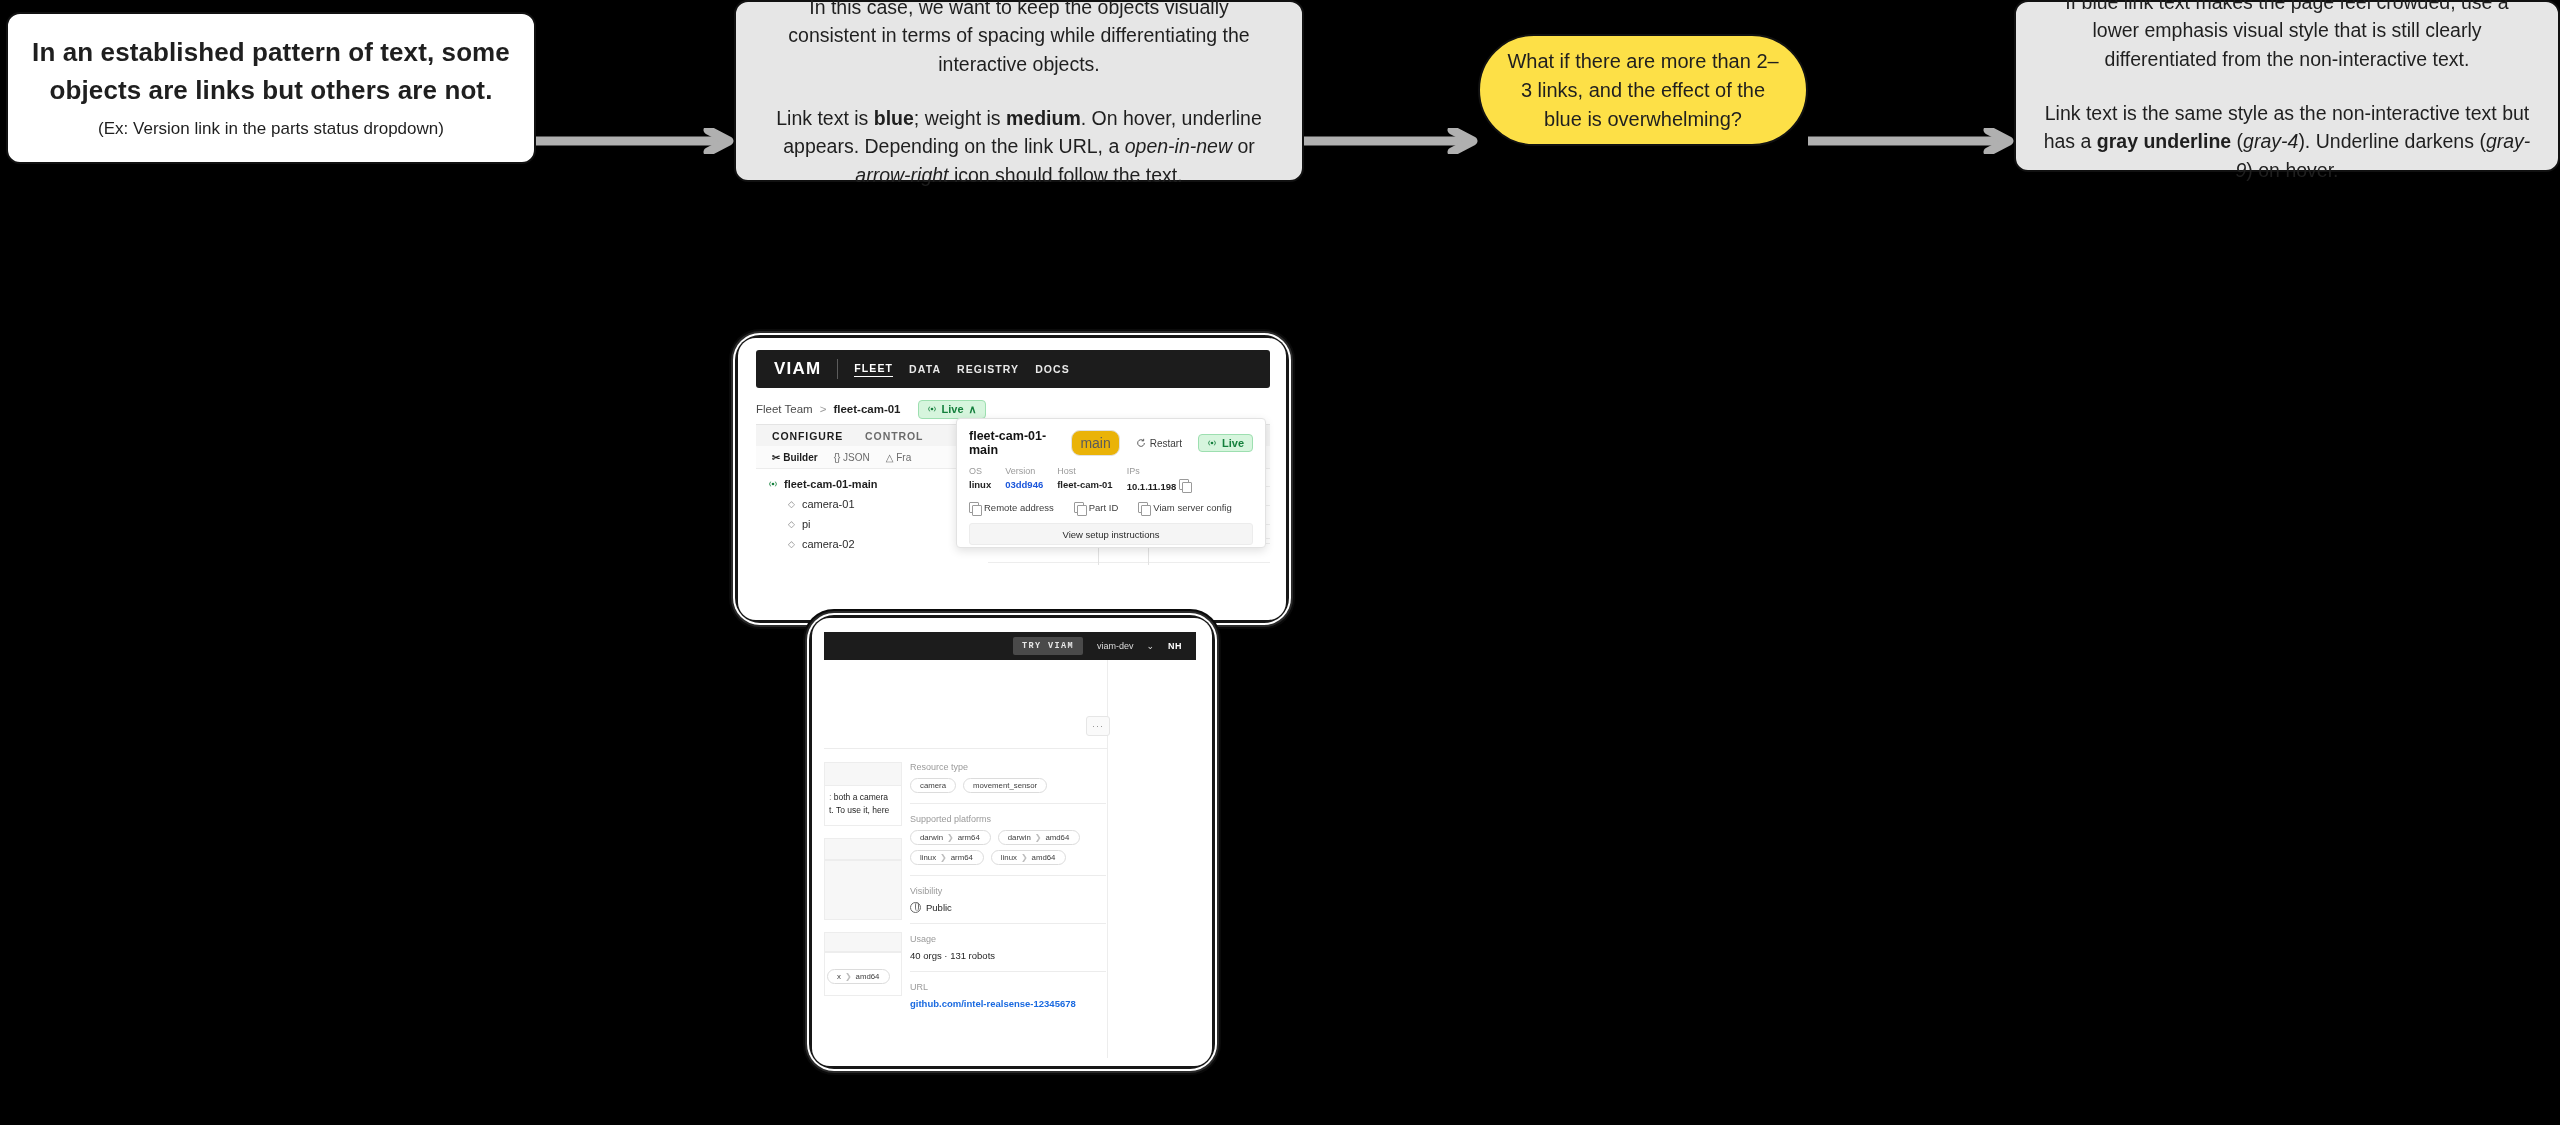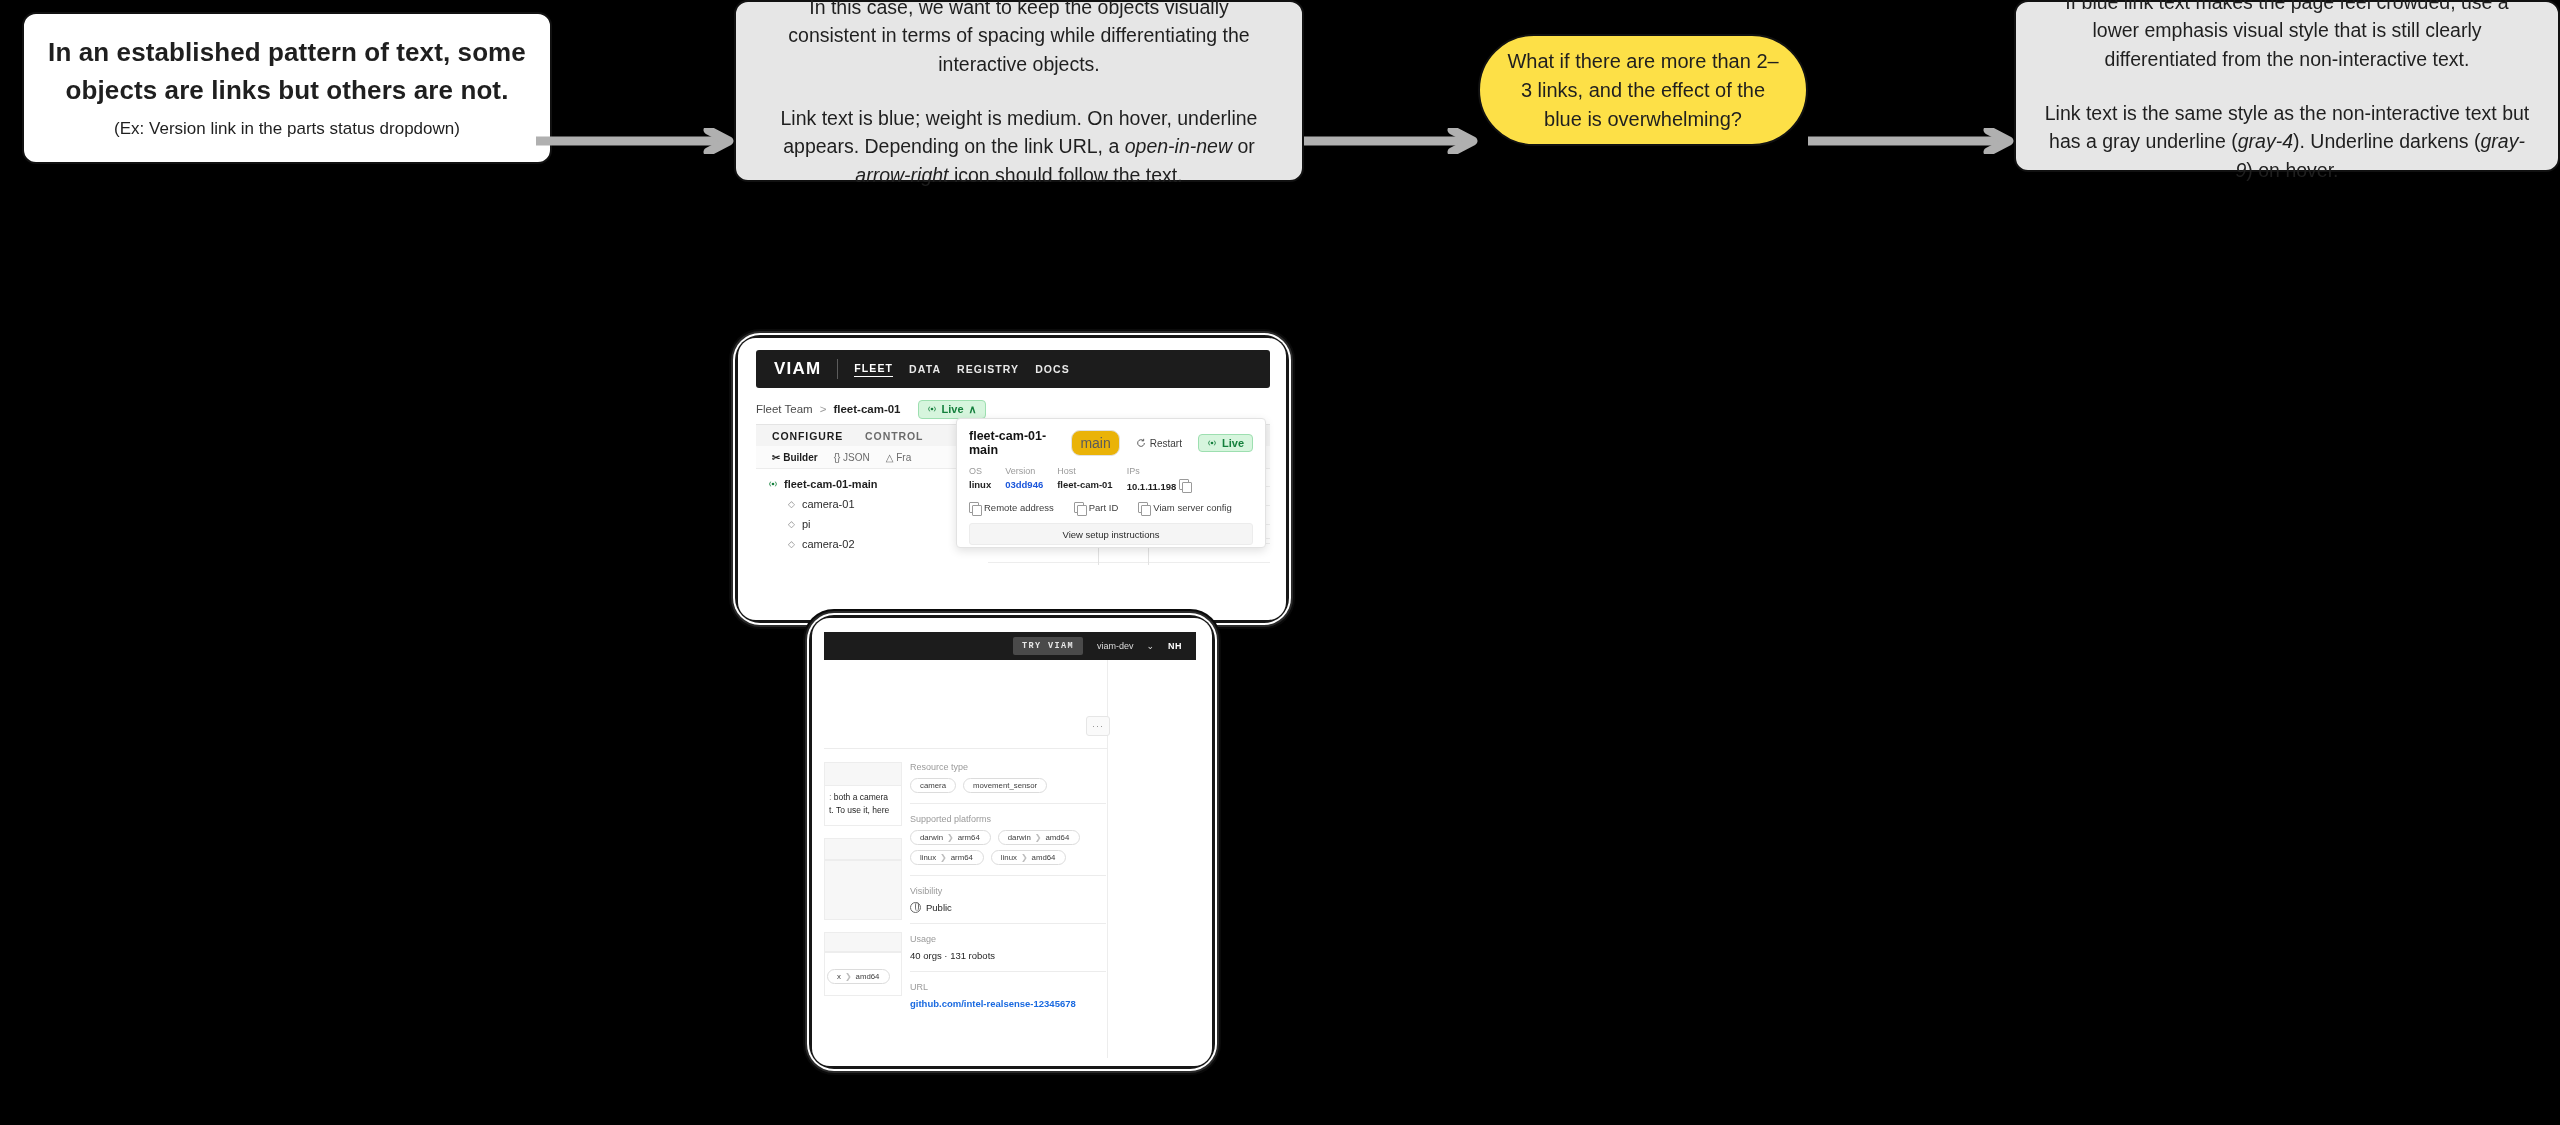--- a/index.html
+++ b/index.html
@@ -37,40 +37,40 @@
   .node.white { background: #ffffff; }
   .node.gray  { background: #e6e6e6; }
   .node.blue  {
     background: #fde047;
     border: 2px solid #111111;
     border-radius: 60px;
   }
   .node p { margin: 0; }
   .node .para + .para { margin-top: 26px; }
 
-  #node1 { left: 22px;   top: 12px;  width: 530px;  height: 152px; }
+  #node1 { left: 6px;   top: 12px;  width: 530px;  height: 152px; }
   #node2 { left: 734px; top: 0px;   width: 570px;  height: 182px; padding: 18px 28px; }
   #node3 { left: 1478px;top: 34px;  width: 330px;  height: 112px; padding: 10px 24px; }
   #node4 { left: 2014px;top: 0px;   width: 546px;  height: 172px; padding: 16px 26px; }
 
   #node1 .lead {
     font-size: 26px;
     font-weight: 600;
     letter-spacing: .1px;
     padding: 0 24px;
   }
   #node1 .sub {
     font-size: 17px;
     font-weight: 500;
     margin-top: 8px;
   }
   #node2 .para, #node4 .para { font-size: 19.5px; font-weight: 400; }
   #node3 .para { font-size: 20px; font-weight: 400; }
 
-  .b { font-weight: 400; }
+  .b { font-weight: 700; }
   .i { font-style: italic; }
 
   
   .arrow {
     position: absolute;
     height: 26px;
     display: block;
   }
   #arrow1 { left: 536px;  top: 128px; width: 200px; }
   #arrow2 { left: 1304px; top: 128px; width: 176px; }

